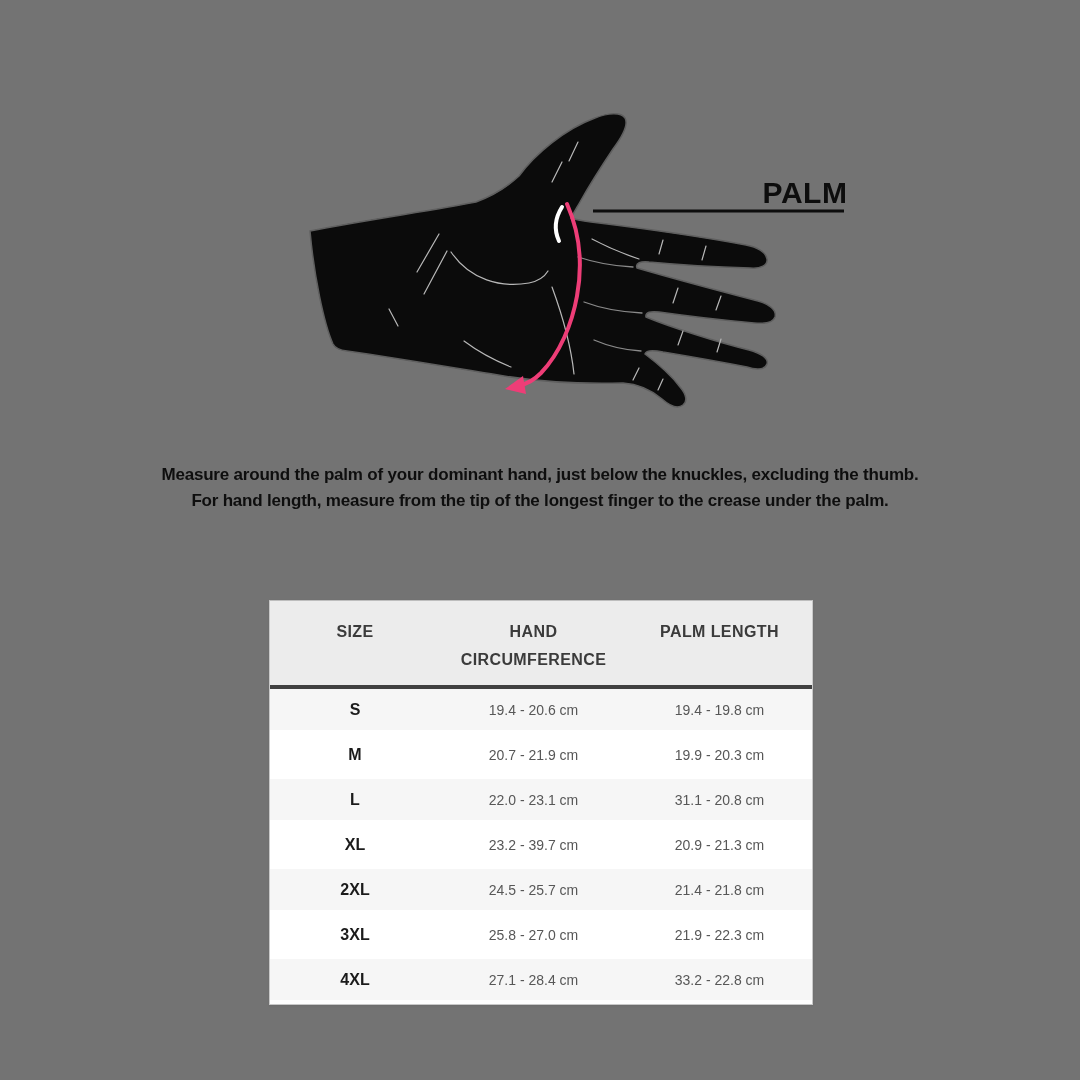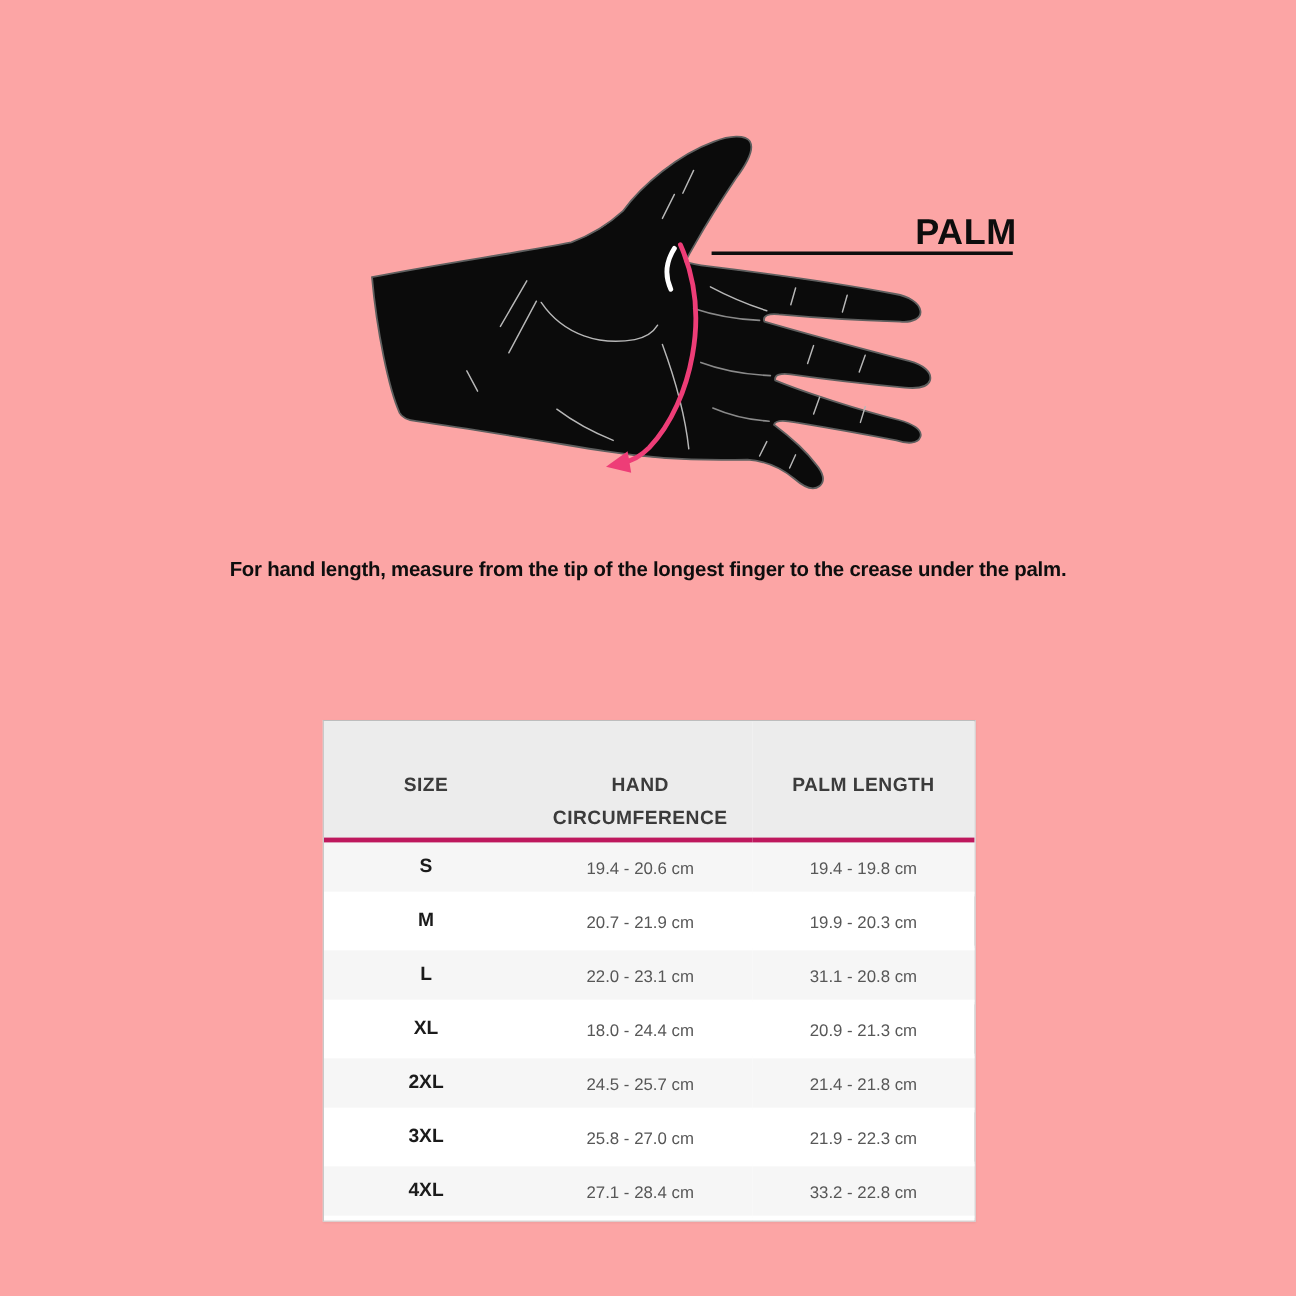--- a/index.html
+++ b/index.html
@@ -1,17 +1,17 @@
 <!DOCTYPE html>
 <html><head>
 <meta charset="utf-8">
 <style>
   html,body { margin:0; padding:0; background:#ffffff; }
   body { width:1080px; height:1080px; font-family:"Liberation Sans", sans-serif; }
-  .canvas { position:relative; width:1080px; height:1080px; background:#fca5a5; overflow:hidden; }
+  .canvas { position:relative; width:1080px; height:1080px; background:#737373; overflow:hidden; }
 
   
   .hand-illo { position:absolute; left:280px; top:90px; width:580px; height:345px; }
   .palm-text { font-family:"Liberation Sans", sans-serif; font-weight:bold; font-size:30px; letter-spacing:0.5px; }
 
   
   .instructions {
     position:absolute; top:462px; left:0; width:1080px;
     text-align:center; font-weight:bold; font-size:17px;
     line-height:26px; color:#0e0e0e; letter-spacing:-0.2px;
@@ -19,23 +19,23 @@
 
   
   .size-chart {
     position:absolute; top:600px; left:269px; width:542px;
     background:#ffffff; border:1px solid #c9c9c9; border-top-color:#bdbdbd;
     box-shadow:0 1px 2px rgba(0,0,0,0.06);
   }
   .size-chart table { width:100%; border-collapse:collapse; }
   .size-chart thead th {
     background:#ececec; vertical-align:top; box-sizing:border-box;
-    height:86px; padding-top:40px; line-height:28px;
+    height:86px; padding-top:17px; line-height:28px;
     font-size:16px; font-weight:bold; color:#3b3b3b; letter-spacing:0.4px;
-    border-bottom:4px solid #be185d; text-align:center;
+    border-bottom:4px solid #404040; text-align:center;
   }
   .size-chart thead th .wrap { display:inline-block; max-width:165px; }
   .size-chart tbody tr { height:45px; border-bottom:4px solid #ffffff; }
   .size-chart tbody tr.striped { background:#f6f6f6; }
   .size-chart td { text-align:center; vertical-align:middle; font-size:14px; color:#575757; }
   .size-chart td.size-cell { font-size:16px; font-weight:bold; color:#1b1b1b; }
 </style>
 </head>
 <body>
 
@@ -105,20 +105,21 @@
     <path d="M 282 117 C 275 128 274 140 279 151" fill="none" stroke="#ffffff" stroke-width="4" stroke-linecap="round"></path>
 
     <path d="M 287 114 C 299 141 303 173 297 206 C 292 234 280 263 261 283 C 254 290 247 294 240 295" fill="none" stroke-width="4" stroke-linecap="round" stroke="#ee3d77"></path>
     <polygon points="225,299 243,286 246,304" fill="#ee3d77"></polygon>
 
     <line x1="313" y1="121" x2="564" y2="121" stroke-width="3" stroke="#0d0d0d"></line>
     <text class="palm-text" x="525" y="113" text-anchor="middle" fill="#0d0d0d">PALM</text>
   </svg>
 
   <div class="instructions">
+    <div>Measure around the palm of your dominant hand, just below the knuckles, excluding the thumb.</div>
     <div>For hand length, measure from the tip of the longest finger to the crease under the palm.</div>
   </div>
 
   <div class="size-chart">
     <table>
       <colgroup>
         <col style="width:170px">
         <col style="width:187px">
         <col style="width:185px">
       </colgroup>
@@ -140,21 +141,21 @@
           <td>20.7 - 21.9 cm</td>
           <td>19.9 - 20.3 cm</td>
         </tr>
         <tr class="striped">
           <td class="size-cell">L</td>
           <td>22.0 - 23.1 cm</td>
           <td>31.1 - 20.8 cm</td>
         </tr>
         <tr>
           <td class="size-cell">XL</td>
-          <td>18.0 - 24.4 cm</td>
+          <td>23.2 - 39.7 cm</td>
           <td>20.9 - 21.3 cm</td>
         </tr>
         <tr class="striped">
           <td class="size-cell">2XL</td>
           <td>24.5 - 25.7 cm</td>
           <td>21.4 - 21.8 cm</td>
         </tr>
         <tr>
           <td class="size-cell">3XL</td>
           <td>25.8 - 27.0 cm</td>

